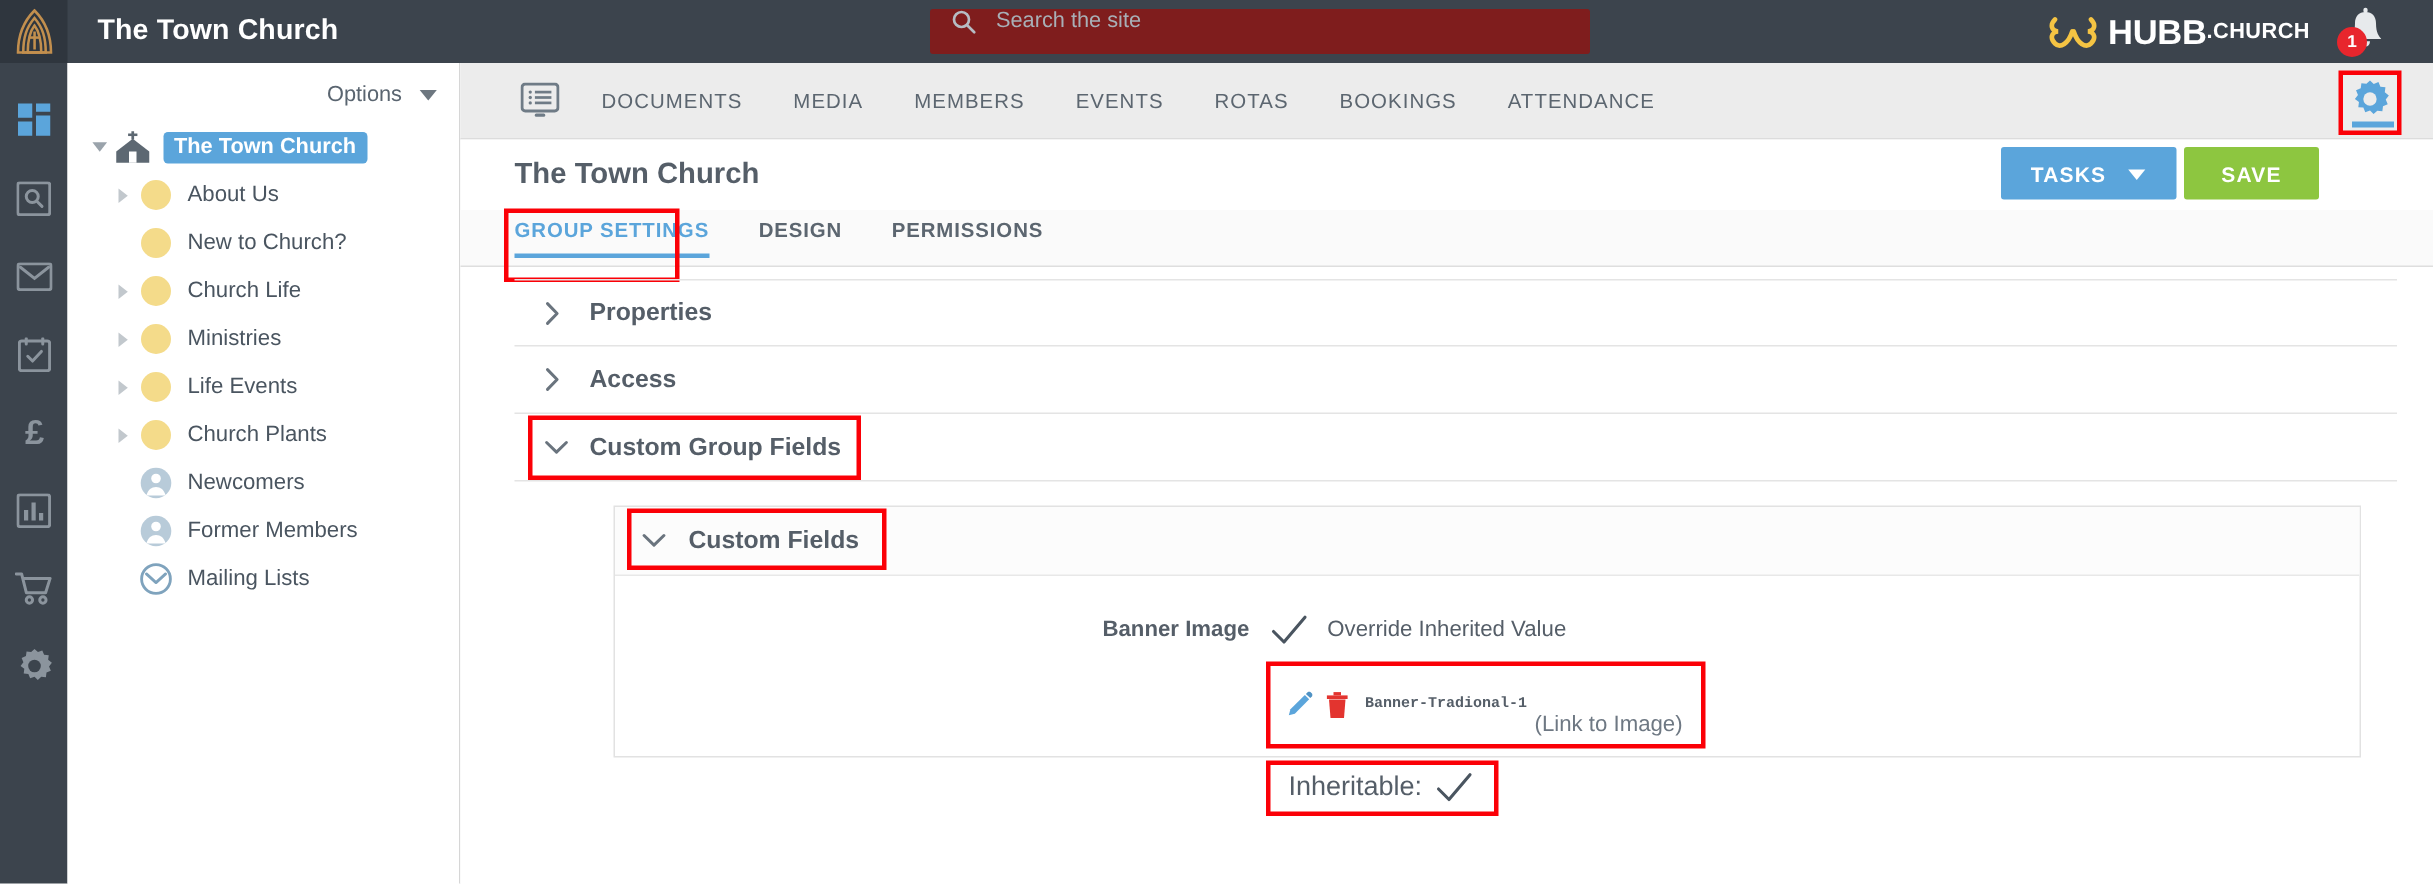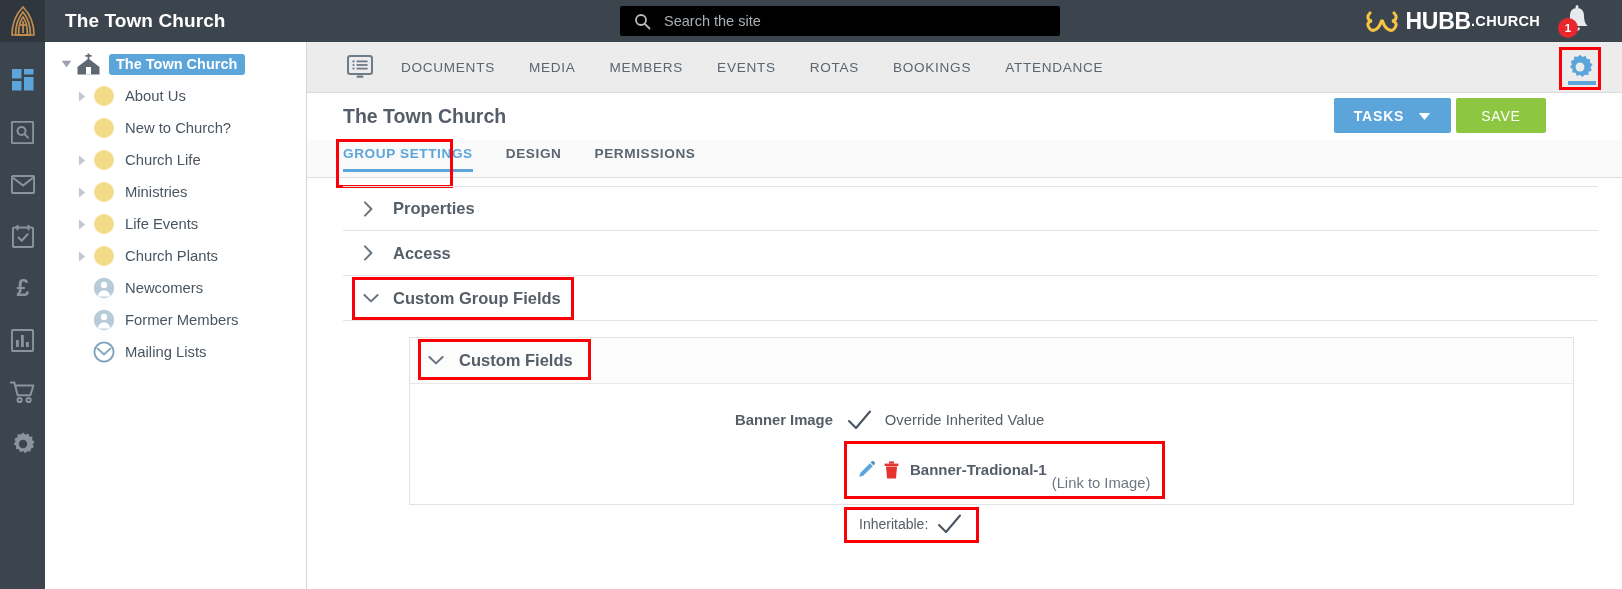--- a/index.html
+++ b/index.html
@@ -23,22 +23,22 @@
     flex: 0 0 45px;
   }
   .site-title {
     color: #ffffff; font-size: 19px; font-weight: bold;
     margin-left: 20px; letter-spacing: 0.1px;
     white-space: nowrap;
   }
   .search-wrap {
     position: absolute; left: 620px; top: 6px;
     width: 440px; height: 30px;
-    background: #000000;
-    display: flex; align-items: center;
+    background: #7f1d1d;
+    display: flex; align-items: flex-start;
     border-radius: 2px;
   }
   .search-icon { margin-left: 14px; display:flex; align-items:center; }
   .search-placeholder {
     color: #a8afb6; font-size: 14.5px; margin-left: 13px;
   }
   .hubb {
     position: absolute; right: 82px; top: 0; height: 42px;
     display: flex; align-items: center;
   }
@@ -152,21 +152,21 @@
     background: #5ba5db; color: #fff;
     font-size: 14px; font-weight: bold; letter-spacing: 0.8px;
     display: flex; align-items: center; justify-content: center;
     border-radius: 2px;
   }
   .btn-tasks .caret { margin-left: 14px; }
   .btn-save {
     position: absolute; right: 76px; top: 5px;
     width: 90px; height: 35px;
     background: #8dc640; color: #fff;
-    font-size: 14px; font-weight: normal; letter-spacing: 0.8px;
+    font-size: 14px; font-weight: bold; letter-spacing: 0.8px;
     display: flex; align-items: center; justify-content: center;
     border-radius: 2px;
   }
 
   .tabs-bar {
     height: 38px; position: relative;
     border-bottom: 1px solid #dedede;
     background: #fafafa;
     display: flex; align-items: center;
     padding-left: 36px;
@@ -239,30 +239,30 @@
 
   .value-row {
     margin-top: 11px; margin-left: 434px;
     display: inline-flex; align-items: center;
     border: 3px solid #fb0007;
     padding: 4px 12px 5px 11px;
     position: relative;
   }
   .pencil-icon { margin-right: 9px; display:flex; }
   .trash-icon  { margin-right: 11px; display:flex; }
-  .value-name { font-size: 15px; font-weight: bold; color: #555e68; }
+  .value-name { font-size: 10px; font-weight: bold; color: #555e68; font-family: Liberation Mono, monospace; }
   .value-kind { font-size: 14.8px; color: #6e7883; margin-left: 5px; margin-top: 27px; }
 
   .inherit-row {
     margin-top: 8px; margin-left: 434px;
     display: inline-flex; align-items: center;
     border: 3px solid #fb0007;
     padding: 4px 14px 6px 12px;
   }
-  .inherit-label { font-size: 14px; color: #555e68; }
+  .inherit-label { font-size: 18px; color: #555e68; }
   .inherit-check { margin-left: 9px; display:flex; }
 </style>
 </head>
 <body>
 
 <div class="topbar">
   <div class="brand-logo">
     <svg width="34" height="34" viewBox="0 0 34 34">
       <g fill="none" stroke="#c28f4e" stroke-width="1.7">
         <path d="M17 3 C9 11 6 20 6 31 L28 31 C28 20 25 11 17 3 Z"></path>
@@ -364,20 +364,28 @@
   </div>
   <div class="rail-item">
     <svg width="24" height="24" viewBox="0 0 24 24">
       <path fill="#8b949d" d="M12 0.6 l2.3 2.1 2.9 -1.1 1.2 2.9 3.1 0.3 -0.4 3.1 2.5 1.9 -1.9 2.5 1.2 2.9 -2.9 1.2 -0.4 3.1 -3.1 -0.3 -2.3 2.1 -2.2 -2.2 -2.9 1.1 -1.2 -2.9 -3.1 -0.3 0.4 -3.1 -2.5 -1.9 1.9 -2.5 -1.2 -2.9 2.9 -1.2 0.4 -3.1 3.1 0.3z"></path>
       <circle cx="12" cy="12" r="4.2" fill="#3c444d"></circle>
     </svg>
   </div>
 </div>
 
 <div class="tree-panel">
+  <div class="options-row">
+    <span class="options-label">Options</span>
+    <span class="options-caret">
+      <svg width="13" height="9" viewBox="0 0 13 9">
+          <path d="M0.8 1 L12.2 1 L6.5 8 Z" fill="#6d7780"></path>
+        </svg>
+    </span>
+  </div>
 
   <div class="tree">
 
     <div class="tree-row" style="padding-left:12px;">
       <span class="tw">
         <svg width="11" height="8" viewBox="0 0 11 8">
             <path d="M0.6 0.8 L10.4 0.8 L5.5 7.2 Z" fill="#9aa3ab"></path>
           </svg>
       </span>
       <span class="tree-icon">

